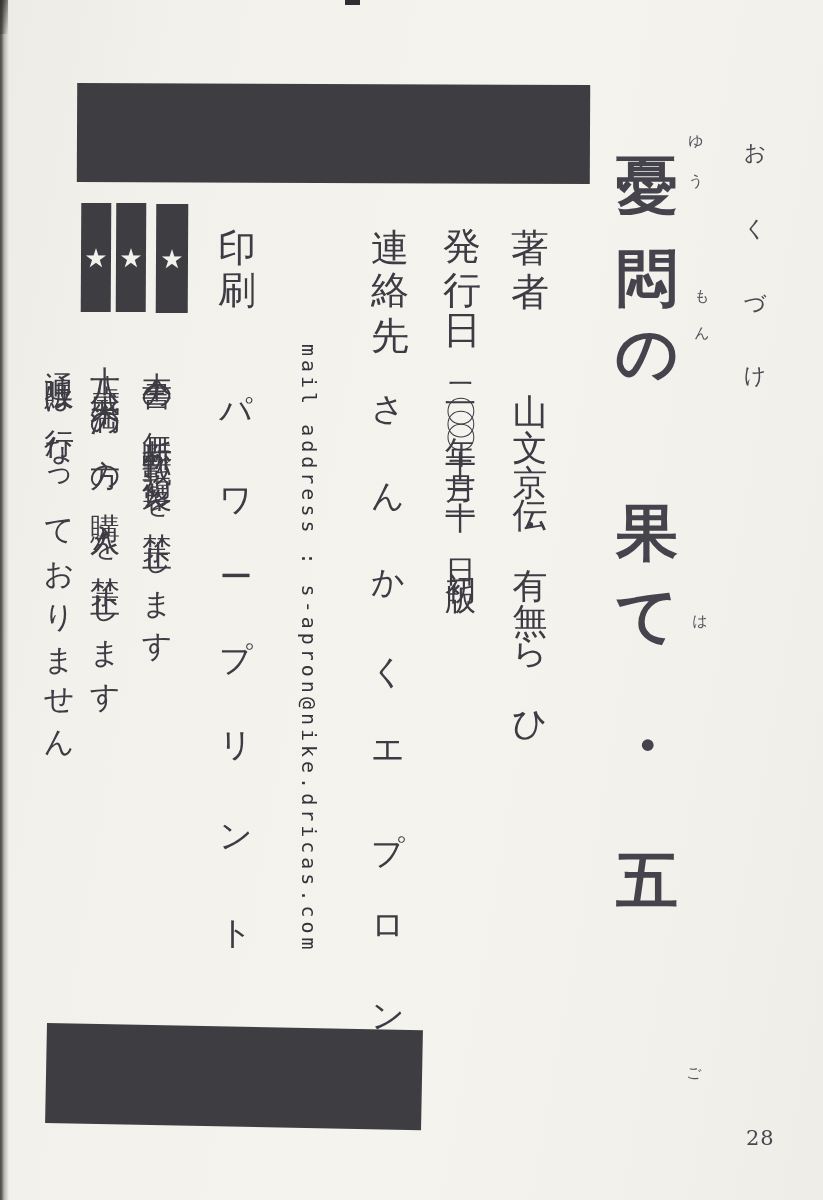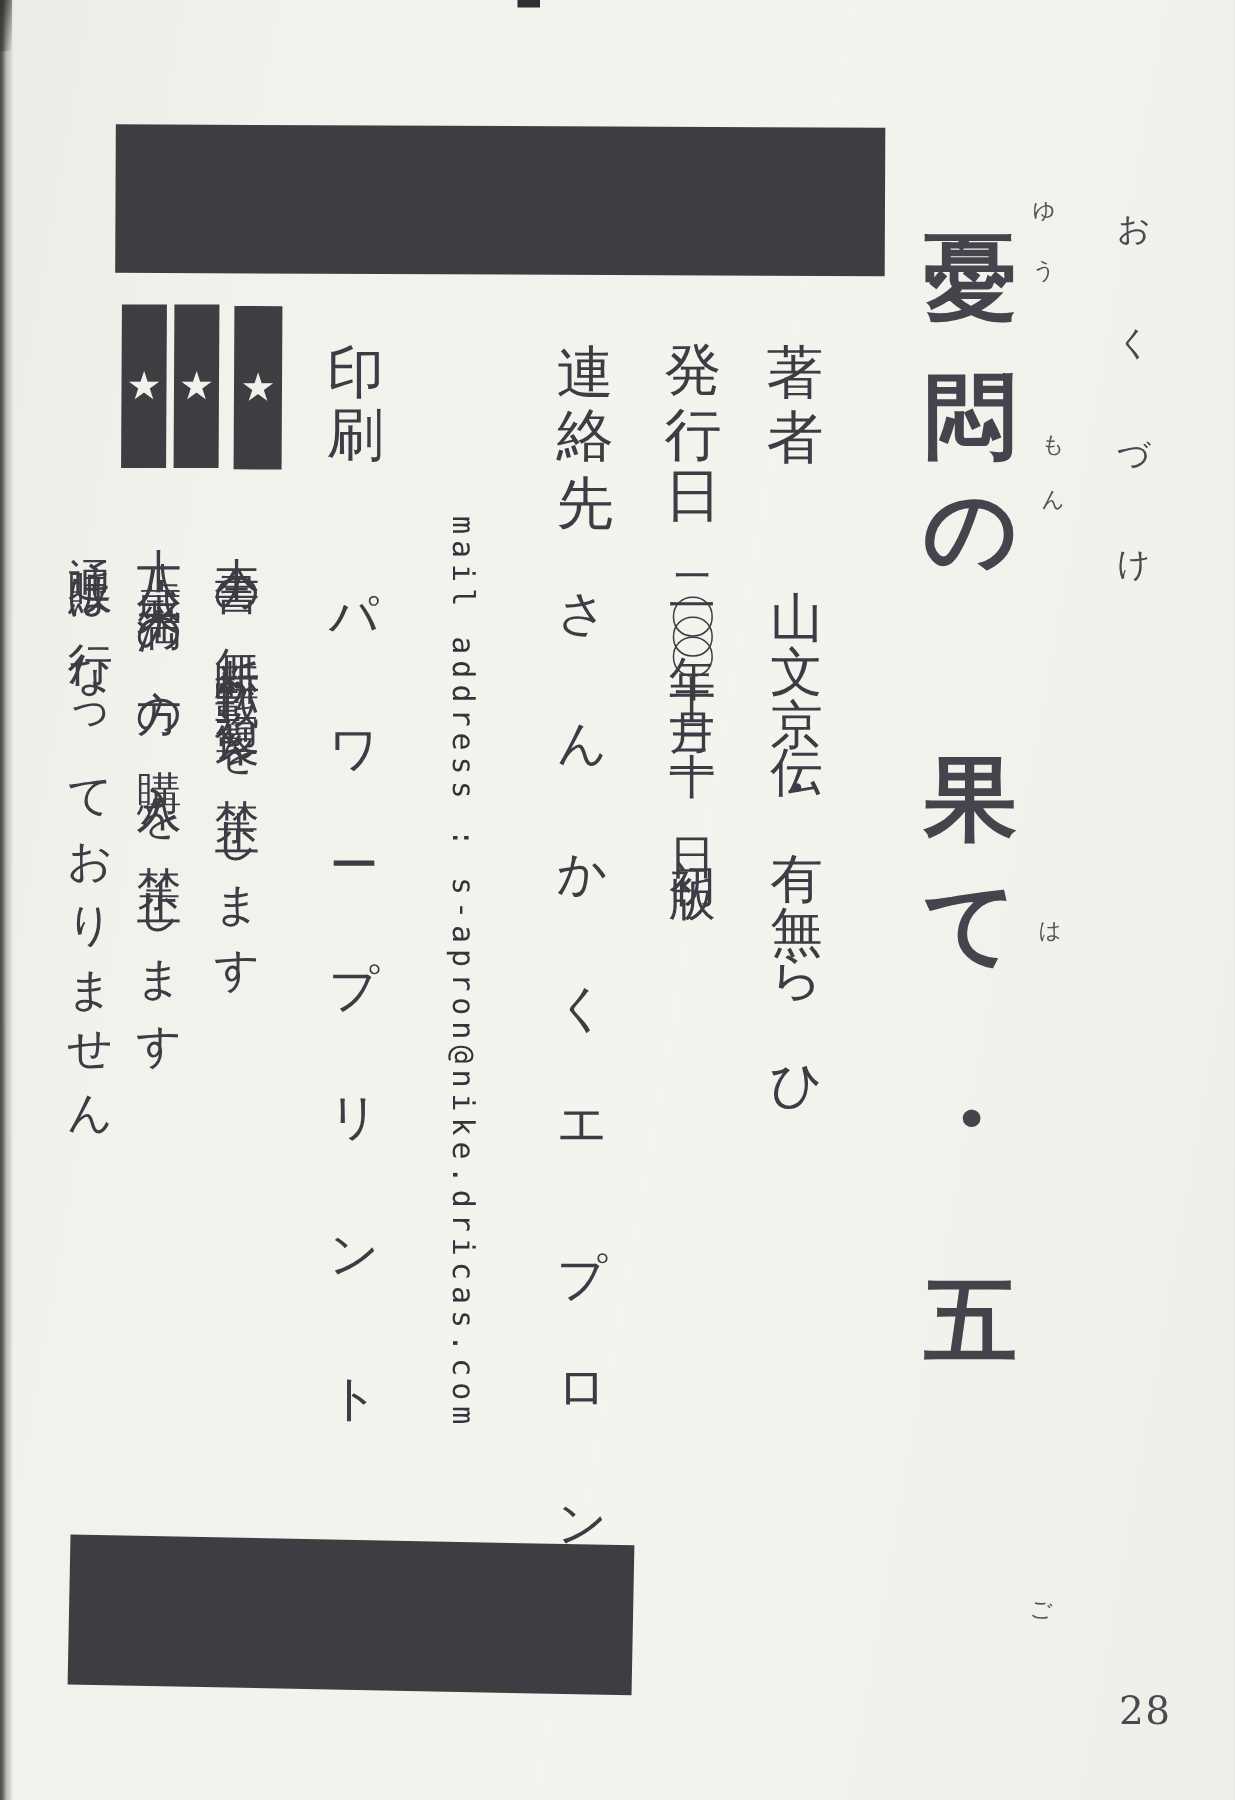--- a/index.html
+++ b/index.html
@@ -61,21 +61,21 @@
     font-family:"DejaVu Sans Mono", monospace; font-size:20px; letter-spacing:0.2em;
     color:#34323a; line-height:1;
   }
   .print-label { left:218px; top:198px; }
   .print-value { left:220px; top:372px; font-size:33px; letter-spacing:1.7em; }
   .notice { font-size:30px; }
   .notice-1 { left:142px; top:348px; letter-spacing:0.28em; }
   .notice-2 { left:90px;  top:342px; letter-spacing:0.33em; }
   .notice-3 { left:44px;  top:348px; letter-spacing:0.26em; }
   .page-number {
-    position:absolute; left:746px; top:1126px; font-size:26px; letter-spacing:1px;
+    position:absolute; left:746px; top:1126px; font-size:21px; letter-spacing:1px;
     color:#4a4850;
   }
 </style>
 </head>
 <body>
 
 <div class="page">
 
   <div class="scan-edge-left"></div>
   <div class="corner-mark"></div>

